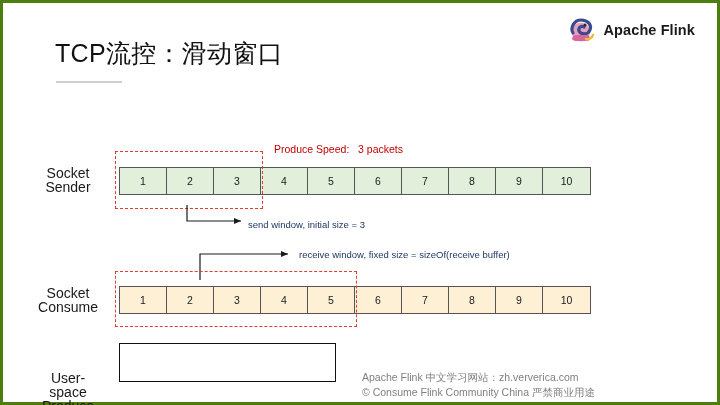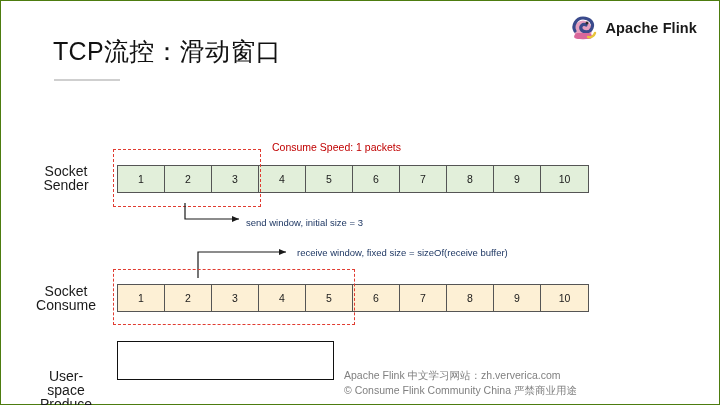--- a/index.html
+++ b/index.html
@@ -12,21 +12,21 @@
     background: #ffffff;
     font-family: "Liberation Sans", sans-serif;
     overflow: hidden;
   }
   #slide {
     position: relative;
     width: 720px;
     height: 405px;
     background: #ffffff;
     box-sizing: border-box;
-    border: 1px solid #4d7c0f;
+    border: 3px solid #4d7c0f;
   }
 
   
   .brand {
     position: absolute;
     top: 12px;
     right: 22px;
     display: flex;
     align-items: center;
     gap: 7px;
@@ -138,21 +138,21 @@
 
   
   .footer {
     position: absolute;
     left: 343px;
     top: 367px;
     font-size: 10.5px;
     color: #808080;
     line-height: 15px;
   }
-  .footer div { white-space: pre; }
+  .footer div { white-space: pre; margin-left: 16px; }
 </style>
 </head>
 <body>
 
 <div id="slide">
 
   <div class="brand">
     <span class="brand-logo">
       <svg width="30" height="30" viewBox="0 0 30 30">
         <ellipse cx="14" cy="17" rx="9" ry="9.5" fill="#e6a0c0"></ellipse>
@@ -162,21 +162,21 @@
         <path d="M19 24 C22 25, 25 23, 26 20" fill="none" stroke="#e8c33a" stroke-width="2.4" stroke-linecap="round"></path>
       </svg>
     </span>
     <span class="brand-name">Apache Flink</span>
   </div>
 
   <div class="title">TCP流控：滑动窗口</div>
   <div class="title-rule"></div>
 
   <div class="speed-block">
-    <div class="speed-line">Consume Speed: 1 packets</div>
+    <div class="speed-line">Produce Speed:   3 packets</div>
   </div>
 
   <div class="row-label" style="left:32px; top:163px;">
     <div>Socket</div>
     <div>Sender</div>
   </div>
 
   <div class="packet-row row-sender" style="left:116px; top:164px;">
     <div class="cell">1</div>
     <div class="cell">2</div>

